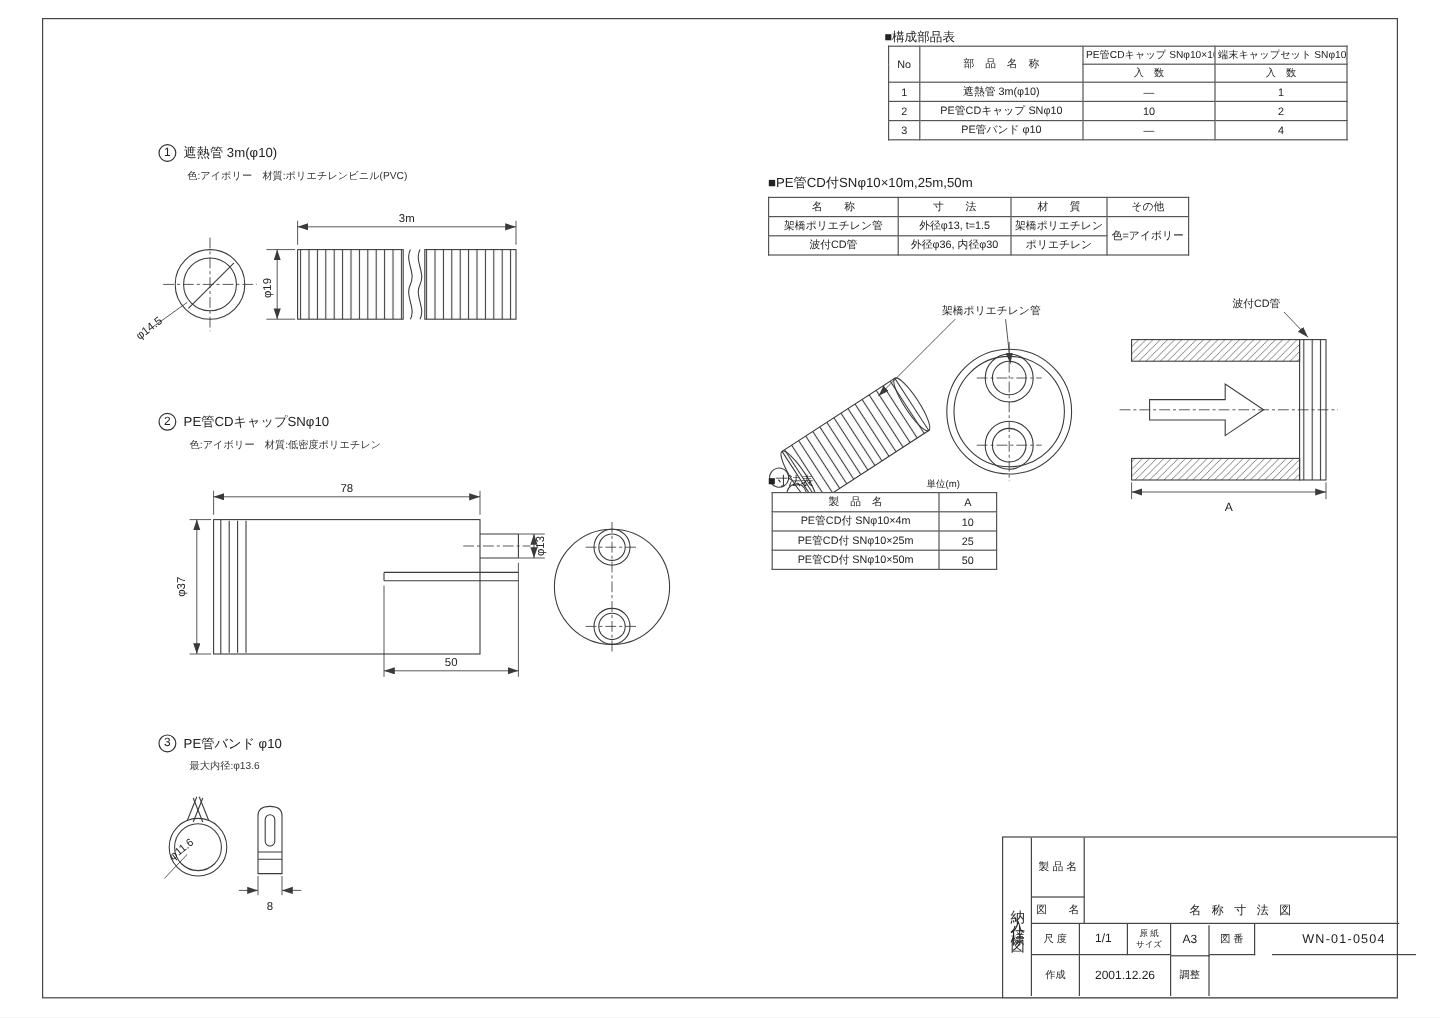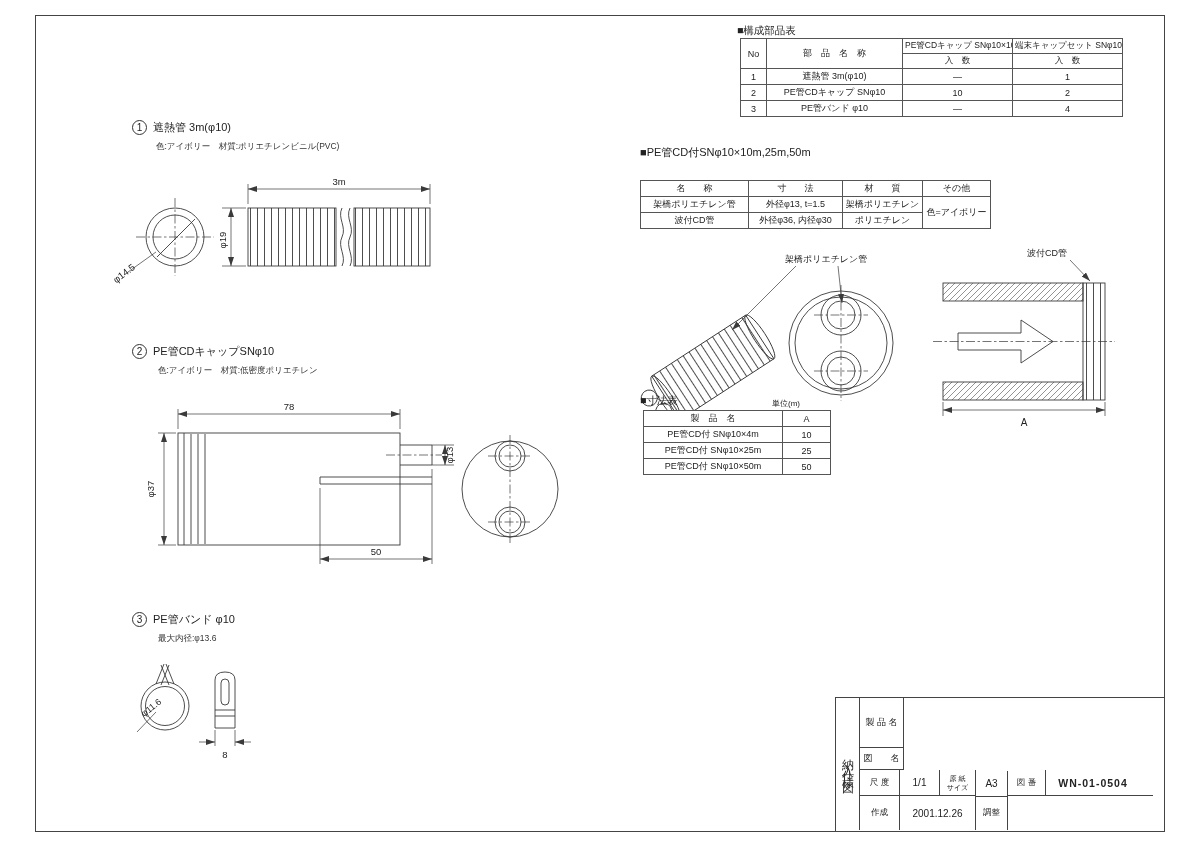--- a/index.html
+++ b/index.html
@@ -104,21 +104,21 @@
     </g>
     <g fill="#222" font-size="9.5">
       <text x="239" y="27" text-anchor="middle">3m</text>
       <text x="126" y="82" text-anchor="middle" transform="rotate(-90 126 82)">φ19</text>
       <text x="26" y="118" text-anchor="middle" transform="rotate(-37 26 118)">φ14.5</text>
     </g>
   </svg>
 
   <div class="abs big-title" style="left:640px; top:145px;">■PE管CD付SNφ10×10m,25m,50m</div>
 
-  <table class="abs dtable" style="left:640px; top:180px; width:350px;">
+  <table class="abs dtable" style="left:640px; top:164px; width:350px;">
     <colgroup>
         <col style="width:108px">
         <col style="width:94px">
         <col style="width:80px">
         <col style="width:68px">
       </colgroup>
     <tbody>
         <tr>
       <td>名　　称</td>
       <td>寸　　法</td>
@@ -319,28 +319,29 @@
       <text x="102" y="110" text-anchor="middle" font-size="9.5">8</text>
     </g>
   </svg>
 
   <div class="tb">
     <div class="cell br vstrip" style="left:0; top:0; width:24px; height:132px;">納入仕様図</div>
 
     <div class="cell br bb" style="left:24px; top:0; width:44px; height:50px; font-size:9px;">製 品 名</div>
 
     <div class="cell br bb" style="left:24px; top:50px; width:44px; height:22px; font-size:9px;">図　　名</div>
+    <div class="cell bb" style="left:68px; top:50px; width:262px; height:22px; font-size:10px; letter-spacing:3px;">名 称 寸 法 図</div>
 
     <div class="cell br bb" style="left:24px; top:72px; width:40px; height:26px; font-size:8.5px;">尺 度</div>
     <div class="cell br bb" style="left:64px; top:72px; width:40px; height:26px; font-size:10px;">1/1</div>
     <div class="cell br bb" style="left:104px; top:72px; width:36px; height:26px; flex-direction:column; font-size:7px; line-height:9px;">
       <div>原 紙</div>
       <div>サイズ</div>
     </div>
     <div class="cell br bb" style="left:140px; top:73px; width:32px; height:26px; font-size:10px;">A3</div>
     <div class="cell br bb" style="left:172px; top:72px; width:38px; height:26px; font-size:8.5px;">図 番</div>
-    <div class="cell bb" style="left:197px; top:72px; width:120px; height:26px; font-size:10.5px; letter-spacing:1px;font-weight:bold;">WN-01-0504</div>
+    <div class="cell bb" style="left:224px; top:72px; width:120px; height:26px; font-size:10.5px; letter-spacing:1px;">WN-01-0504</div>
 
     <div class="cell br" style="left:24px; top:98px; width:40px; height:34px; font-size:8.5px;">作成</div>
     <div class="cell br" style="left:64px; top:98px; width:76px; height:34px; font-size:10px;">2001.12.26</div>
     <div class="cell br" style="left:140px; top:98px; width:32px; height:34px; font-size:8.5px;">調整</div>
   </div>
 </div>
 
 </body></html>

